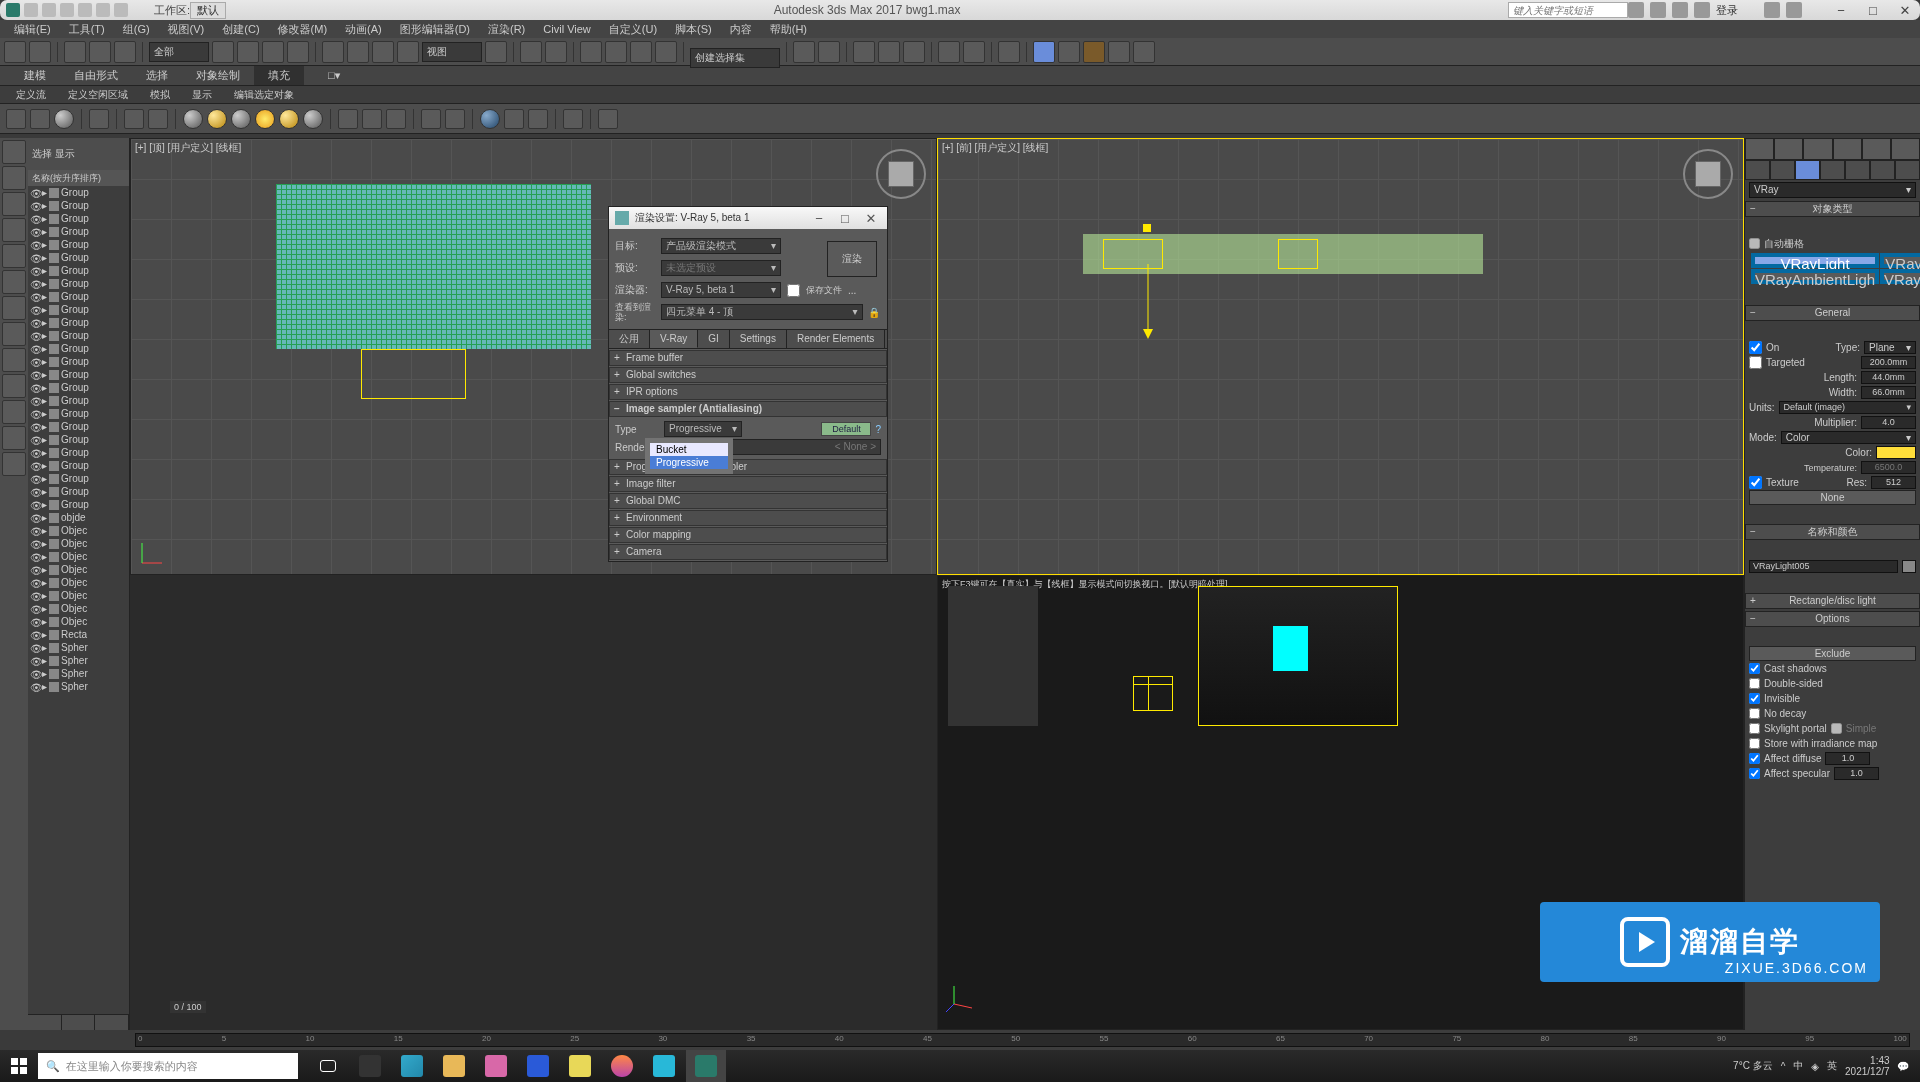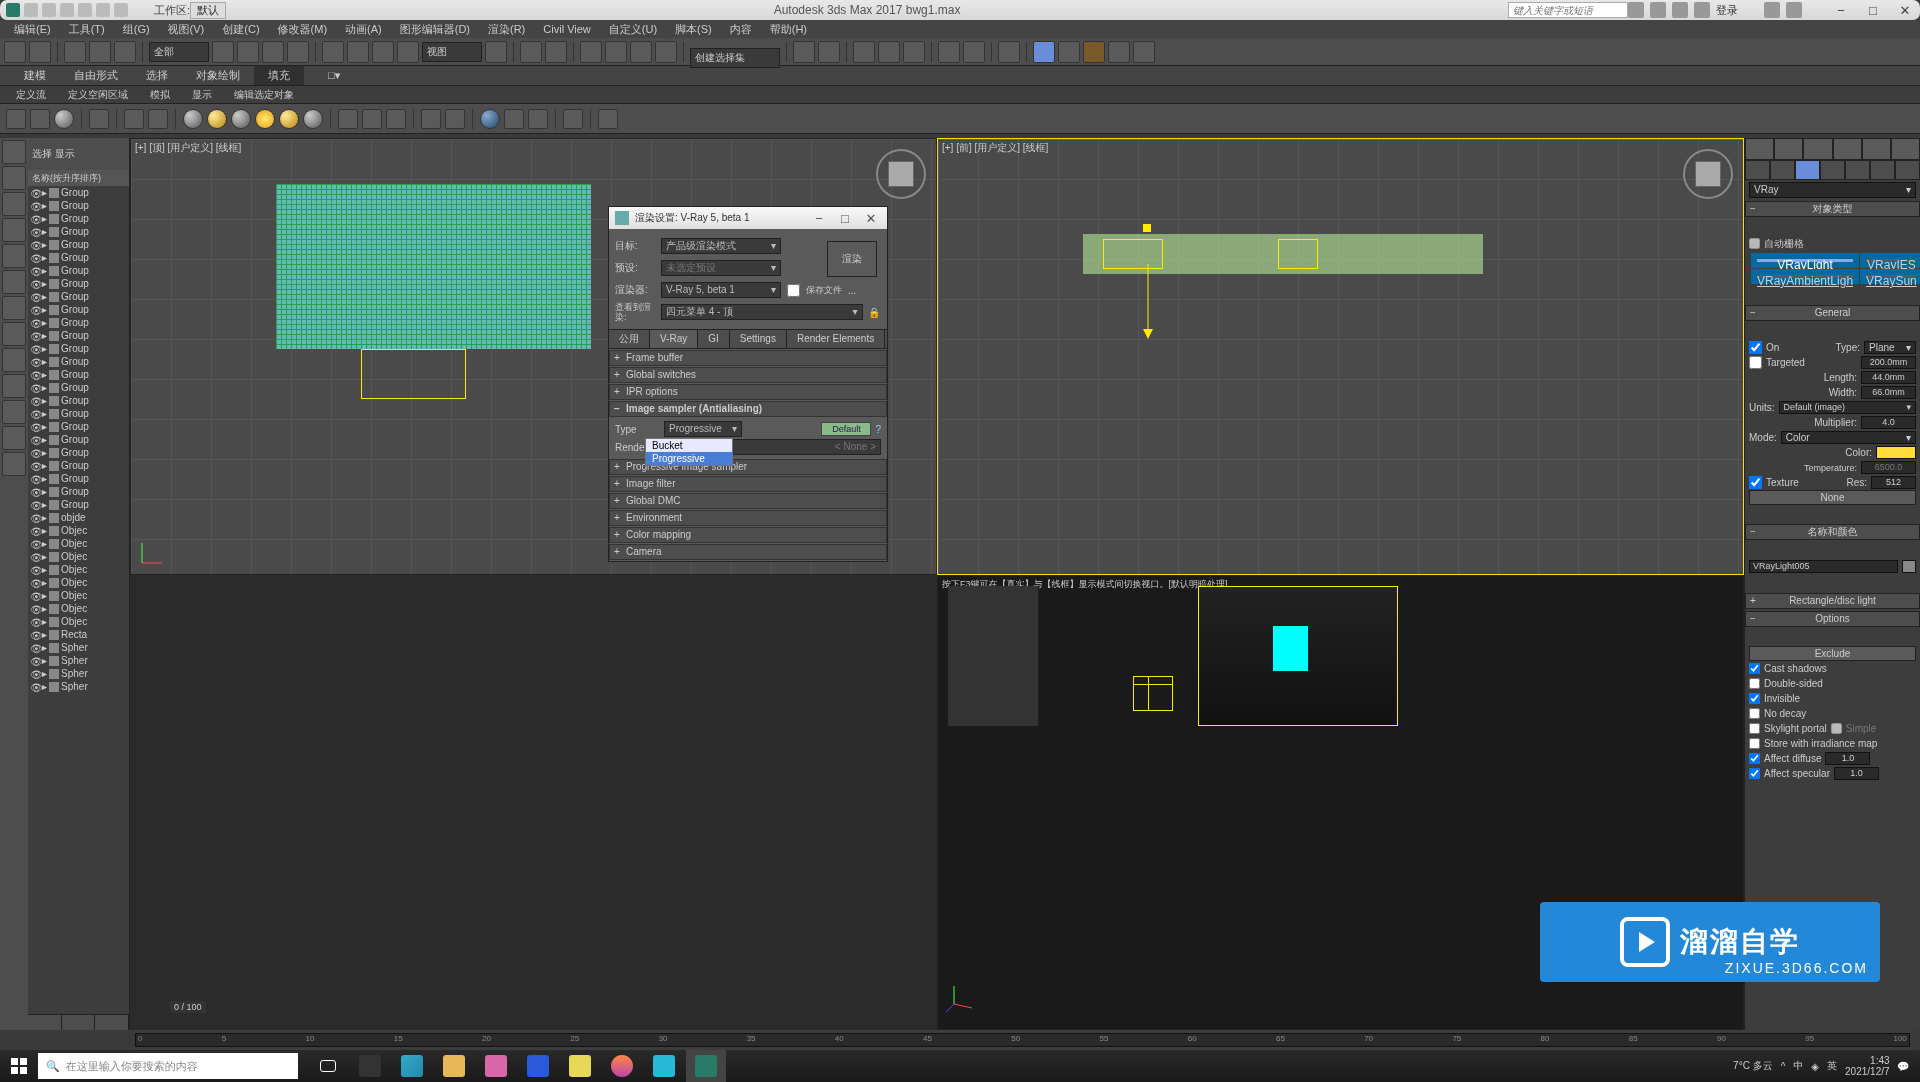--- a/index.html
+++ b/index.html
@@ -102,21 +102,21 @@
 .cmd-row { display: flex; align-items: center; height: 15px; gap: 4px; }
 .cmd-row label { flex: 1; text-align: right; color: #ccc; }
 .cmd-spin { width: 45px; height: 13px; background: #2a2a2a; border: 1px solid #111; text-align:center; line-height:11px; font-size:9px; }
 .cmd-spin.wide { width:55px;}
 .cmd-btn { flex: 1; height: 15px; background: #5a5a5a; border: 1px solid #222; text-align: center; line-height: 13px; }
 .cmd-color { width: 40px; height: 13px; background: #ffde3a; border:1px solid #111;}
 .cmd-check { display:flex; align-items:center; gap:4px; height:15px;}
 .cmd-check input { width:11px; height:11px;}
 
 .type-grid { display:grid; grid-template-columns:1fr 1fr; gap:1px; padding:2px;}
-.type-grid div { height:15px; background:#5a5a5a; border:6px solid #0369a1; text-align:center; line-height:13px; font-size:12px;text-decoration:underline;}
+.type-grid div { height:15px; background:#5a5a5a; border:4px solid #0369a1; text-align:center; line-height:13px; font-size:15px;}
 .type-grid div.active { background:#88a8e8; color:#fff;}
 
 
 .render-dlg { position: absolute; left: 608px; top: 206px; width: 280px; background: #5a5a5a; border: 1px solid #222; z-index: 100; font-size:10px;}
 .render-title { height: 22px; background: linear-gradient(#f8f8f8,#e0e0e0); display: flex; align-items: center; padding: 0 6px; color:#333; gap:6px;}
 .render-title .ico { width:14px; height:14px; background:#6aa;}
 .render-title .txt { flex:1; }
 .render-title .wb { width:20px; text-align:center; font-size:13px; color:#555; cursor:default;}
 .render-top { padding: 6px; background:#5a5a5a;}
 .render-field { display:flex; align-items:center; height:22px; gap:6px;}
@@ -128,21 +128,21 @@
 .render-tabs div.active { background:#5a5a5a; border-bottom:1px solid #5a5a5a;}
 .rollout { height:16px; background:#4d4d4d; border:1px solid #333; margin:1px 0; line-height:14px; color:#ccc; padding-left:16px; position:relative;}
 .rollout:before{ content:'+'; position:absolute; left:4px;}
 .rollout.open:before{ content:'−';}
 .render-section { padding:2px 6px; background:#5a5a5a;}
 .render-row { display:flex; align-items:center; height:18px; gap:4px;}
 .render-row label { width:45px; color:#ccc;}
 .render-default { width:50px; height:14px; background:#8aba8a; border:1px solid #444; color:#224; text-align:center; line-height:12px; font-size:9px; margin-left:auto;}
 
 
-.dd-popup { position:absolute; background:#e8e8ff; border:1px solid #737373; z-index:200; font-size:10px; color:#000; }
+.dd-popup { position:absolute; background:#e8e8ff; border:5px solid #737373; z-index:200; font-size:10px; color:#000; }
 .dd-popup div { padding:1px 6px; }
 .dd-popup .sel { background:#4a7dd6; color:#fff; }
 
 
 .timeline { position: absolute; bottom: 32px; left: 135px; right: 10px; height: 20px; background: #3d3d3d; display: flex; align-items: center; }
 .time-track { flex:1; height:14px; background:#2a2a2a; border:1px solid #111; position:relative;}
 .time-ticks { position:absolute; inset:0; display:flex; justify-content:space-between; padding:0 2px;}
 .time-ticks span { font-size:8px; color:#888; }
 .frame-ind { position:absolute; left:10px; bottom:40px; font-size:9px; color:#ccc; padding:1px 4px; background:#333;}
 

